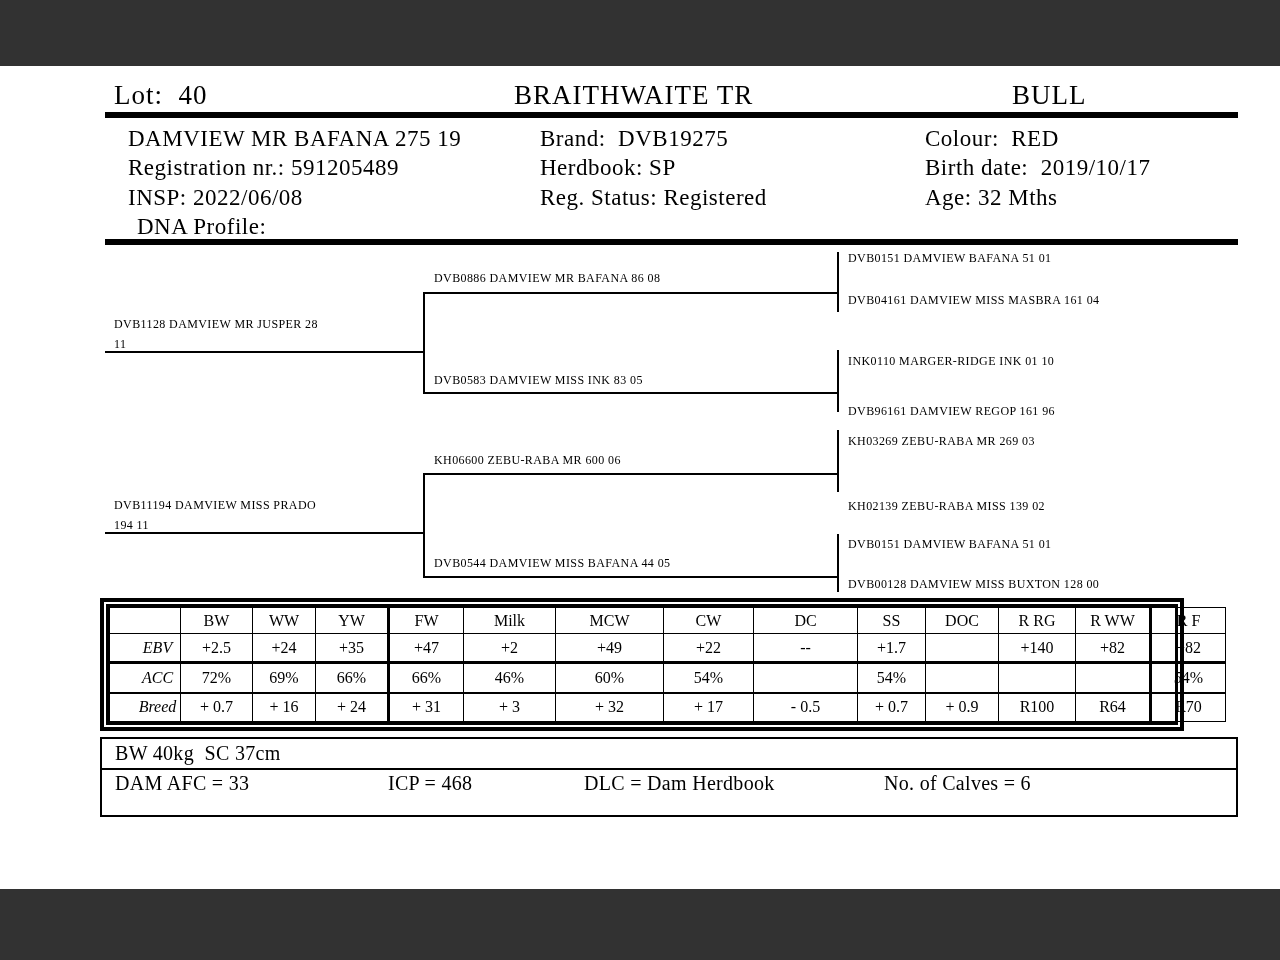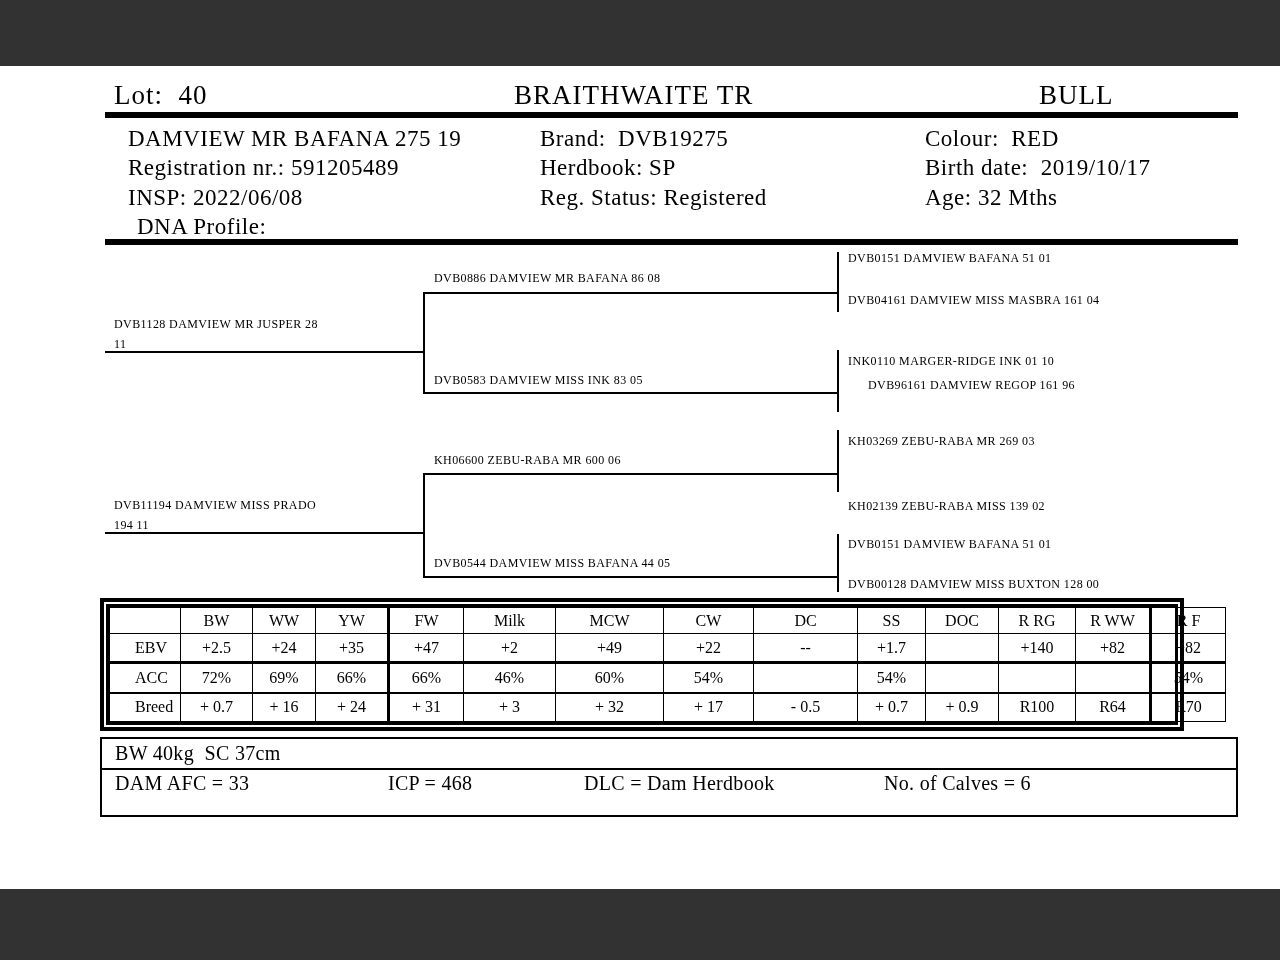--- a/index.html
+++ b/index.html
@@ -30,38 +30,38 @@
   #ebv-box { position:absolute; left:100px; top:598px; width:1084px;
              border:4px solid #000; padding:2px; }
   #ebv-inner { border:3px solid #000; }
   table { width:100%; border-collapse:collapse; table-layout:fixed; }
   th,td { border:1px solid #000; font-size:16px; font-weight:normal;
           text-align:center; overflow:hidden; white-space:pre; }
   tr.hrow th { height:26px; }
   tr.r-ebv td { height:29px; border-bottom:3px solid #000; }
   tr.r-acc td { height:30px; border-bottom:2px solid #000; }
   tr.r-breed td { height:29px; }
-  .lbl { text-align:left; padding-left:25px; }
+  .lbl { text-align:center; padding-left:25px;font-style:italic; }
   .gsep { border-left:3px solid #000 !important; }
 
   
   #stats-box { position:absolute; left:100px; top:737px; width:1138px; height:80px;
                border:2px solid #000; }
   .stat { position:absolute; font-size:20px; letter-spacing:0.3px; white-space:pre; }
   #stats-divider { position:absolute; left:0; top:29px; width:100%; height:2px; background:#000; }
 </style>
 </head>
 <body>
 
 <div id="top-bar" class="bar"></div>
 <div id="bottom-bar" class="bar"></div>
 
 <div class="abs hdr" style="left:114px; top:80px;">Lot:  40</div>
 <div class="abs hdr" style="left:514px; top:80px;">BRAITHWAITE TR</div>
-<div class="abs hdr" style="left:1039px; top:80px;">BULL</div>
+<div class="abs hdr" style="left:1012px; top:80px;">BULL</div>
 <div class="dbl-rule" style="top:112px;"></div>
 
 <div class="abs info" style="left:128px; top:126px;">DAMVIEW MR BAFANA 275 19</div>
 <div class="abs info" style="left:128px; top:155px;">Registration nr.: 591205489</div>
 <div class="abs info" style="left:128px; top:185px;">INSP: 2022/06/08</div>
 <div class="abs info" style="left:137px; top:214px;">DNA Profile:</div>
 <div class="abs info" style="left:540px; top:126px;">Brand:  DVB19275</div>
 <div class="abs info" style="left:540px; top:155px;">Herdbook: SP</div>
 <div class="abs info" style="left:540px; top:185px;">Reg. Status: Registered</div>
 <div class="abs info" style="left:925px; top:126px;">Colour:  RED</div>
@@ -93,21 +93,21 @@
   <div class="hline" style="left:423px; top:473px; width:415px;"></div>
   <div class="hline" style="left:423px; top:576px; width:415px;"></div>
   <div class="vline" style="left:837px; top:252px; height:60px;"></div>
   <div class="vline" style="left:837px; top:350px; height:62px;"></div>
   <div class="vline" style="left:837px; top:430px; height:62px;"></div>
   <div class="vline" style="left:837px; top:534px; height:58px;"></div>
 
   <div class="abs ped nowrap" style="left:848px; top:251px;">DVB0151 DAMVIEW BAFANA 51 01</div>
   <div class="abs ped nowrap" style="left:848px; top:293px;">DVB04161 DAMVIEW MISS MASBRA 161 04</div>
   <div class="abs ped nowrap" style="left:848px; top:354px;">INK0110 MARGER-RIDGE INK 01 10</div>
-  <div class="abs ped nowrap" style="left:848px; top:378px;margin-left:20px;">DVB96161 DAMVIEW REGOP 161 96</div>
+  <div class="abs ped nowrap" style="left:848px; top:404px;">DVB96161 DAMVIEW REGOP 161 96</div>
   <div class="abs ped nowrap" style="left:848px; top:434px;">KH03269 ZEBU-RABA MR 269 03</div>
   <div class="abs ped nowrap" style="left:848px; top:476px;margin-top:23px;">KH02139 ZEBU-RABA MISS 139 02</div>
   <div class="abs ped nowrap" style="left:848px; top:537px;">DVB0151 DAMVIEW BAFANA 51 01</div>
   <div class="abs ped nowrap" style="left:848px; top:577px;">DVB00128 DAMVIEW MISS BUXTON 128 00</div>
 </div>
 
 <div id="ebv-box">
   <div id="ebv-inner">
     <table>
       <colgroup>

